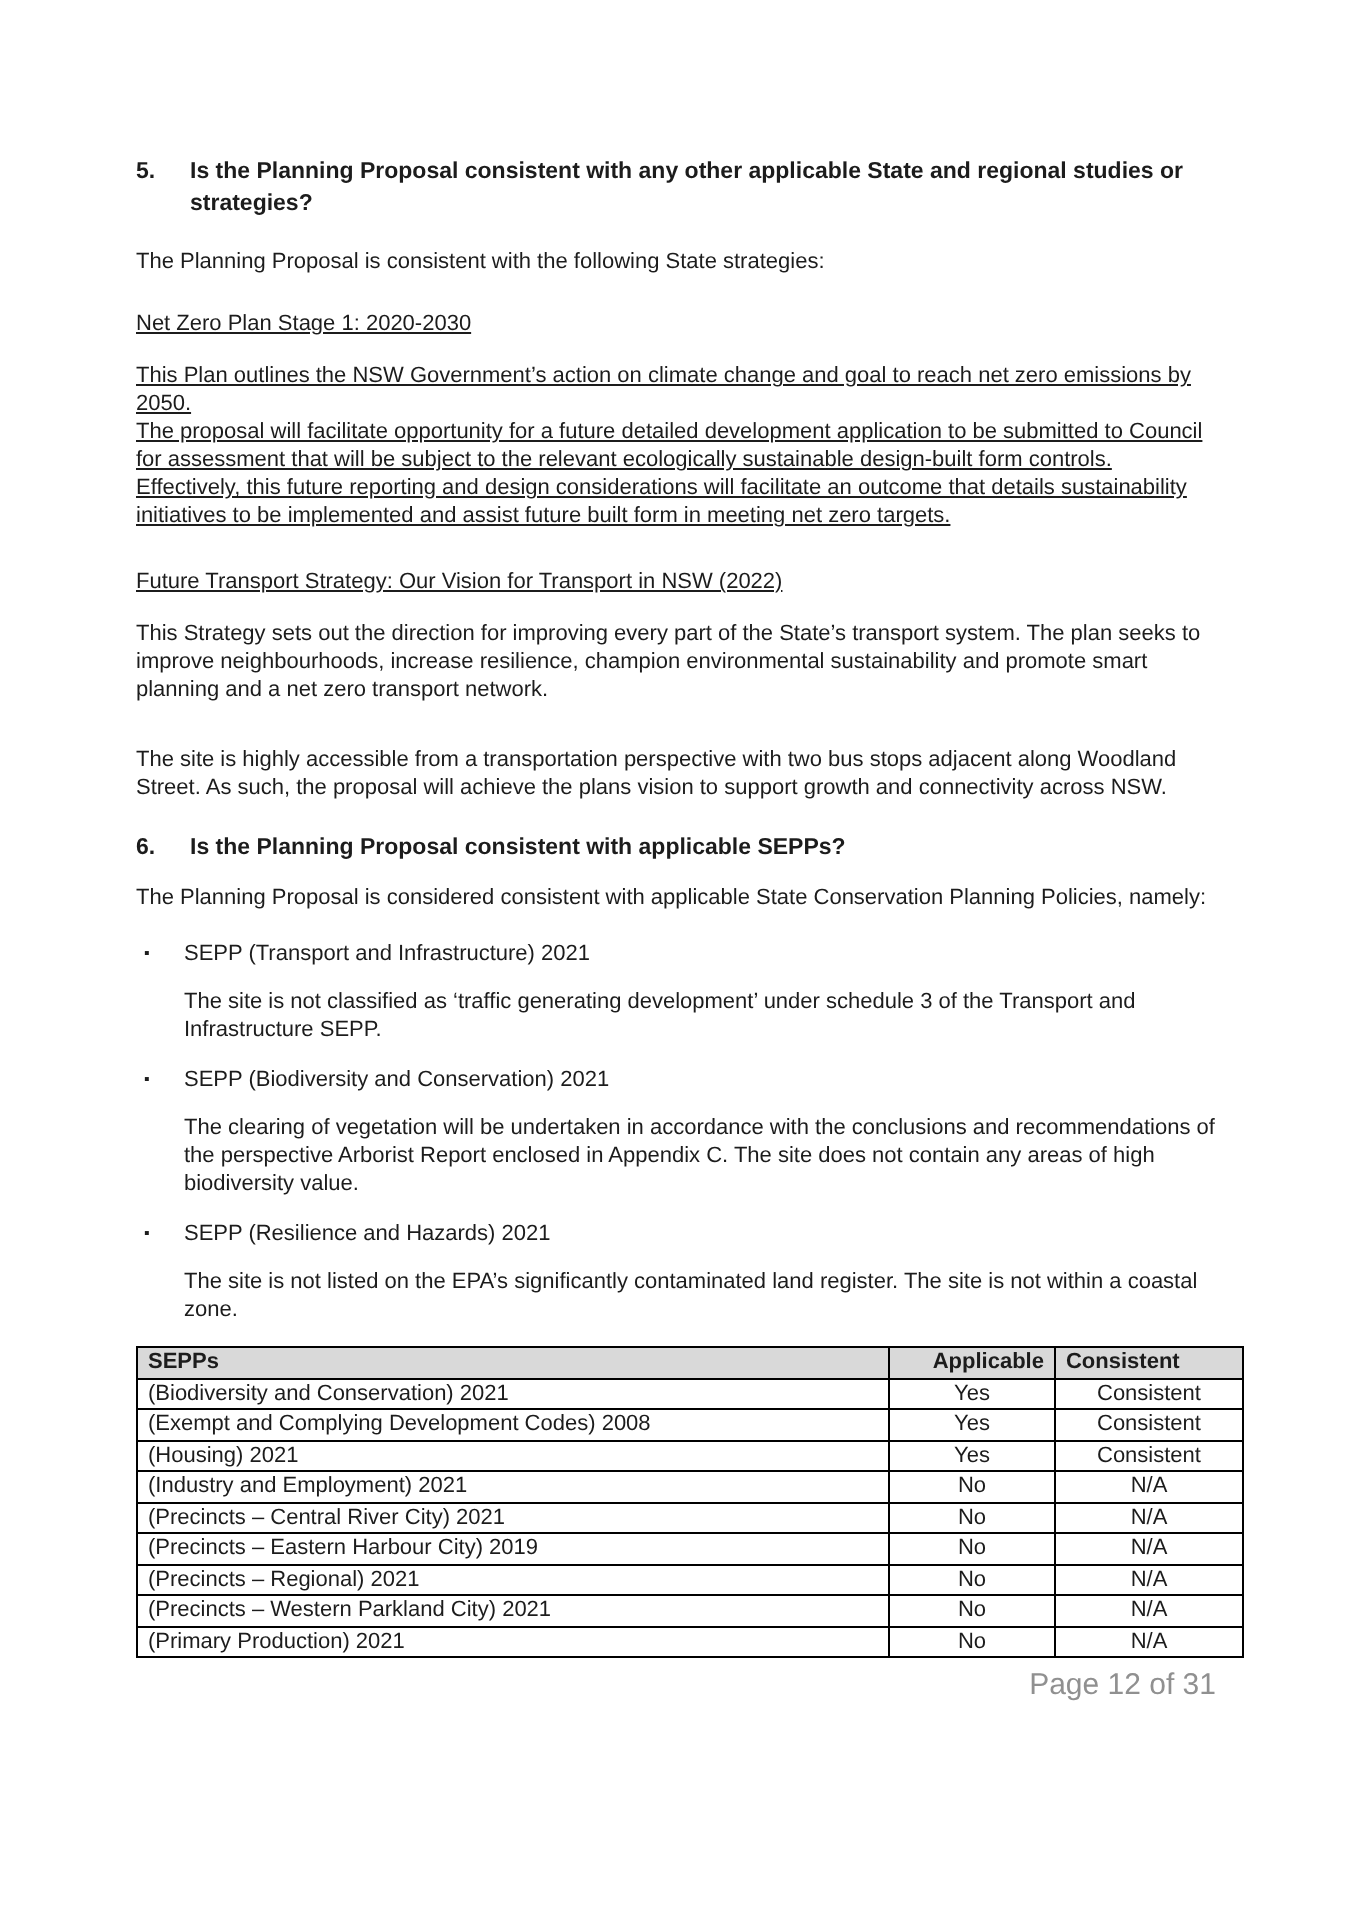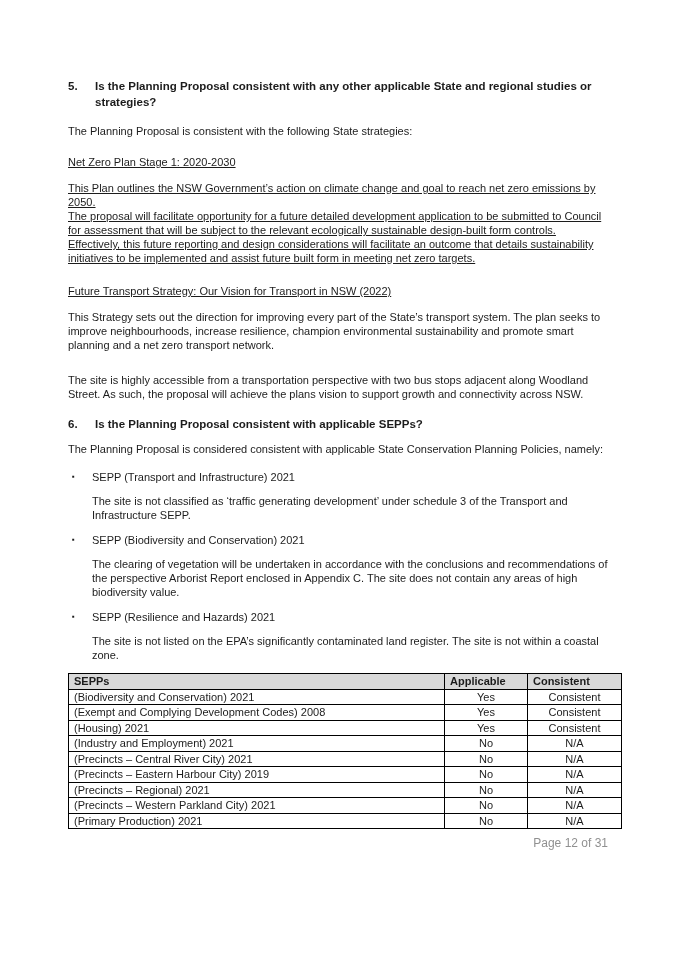--- a/index.html
+++ b/index.html
@@ -76,21 +76,21 @@
     text-align: left;
   }
   table.sepp .col-name { width: 68%; text-align: left; }
   table.sepp .col-app  { width: 15%; text-align: center; }
   table.sepp .col-con  { width: 17%; text-align: center; }
   table.sepp th.col-app, table.sepp th.col-con { text-align: left; }
   
   .footer {
     margin-top: 8px;
     text-align: right;
-    font-size: 12px;
+    font-size: 15px;
     color: #909090;
     line-height: 12px;
   }
 </style>
 </head>
 <body>
 
 <div class="page">
   <div class="content">
 
@@ -142,21 +142,21 @@
             <span>SEPP (Resilience and Hazards) 2021</span>
           </div>
           <p class="bullet-detail">The site is not listed on the EPA’s significantly contaminated land register. The site is not within a coastal zone.</p>
         </div>
       </div>
 
     <table class="sepp">
       <thead>
         <tr class="header-row">
           <th class="col-name" style="background: rgb(217, 217, 217);">SEPPs</th>
-          <th class="col-app" style="background: rgb(217, 217, 217);">Applicable</th>
+          <th class="col-app" style="background: rgb(217, 217, 217); text-align: right;">Applicable</th>
           <th class="col-con" style="background: rgb(217, 217, 217);">Consistent</th>
         </tr>
       </thead>
       <tbody>
 
           <tr>
             <td class="col-name">(Biodiversity and Conservation) 2021</td>
             <td class="col-app">Yes</td>
             <td class="col-con">Consistent</td>
           </tr>

